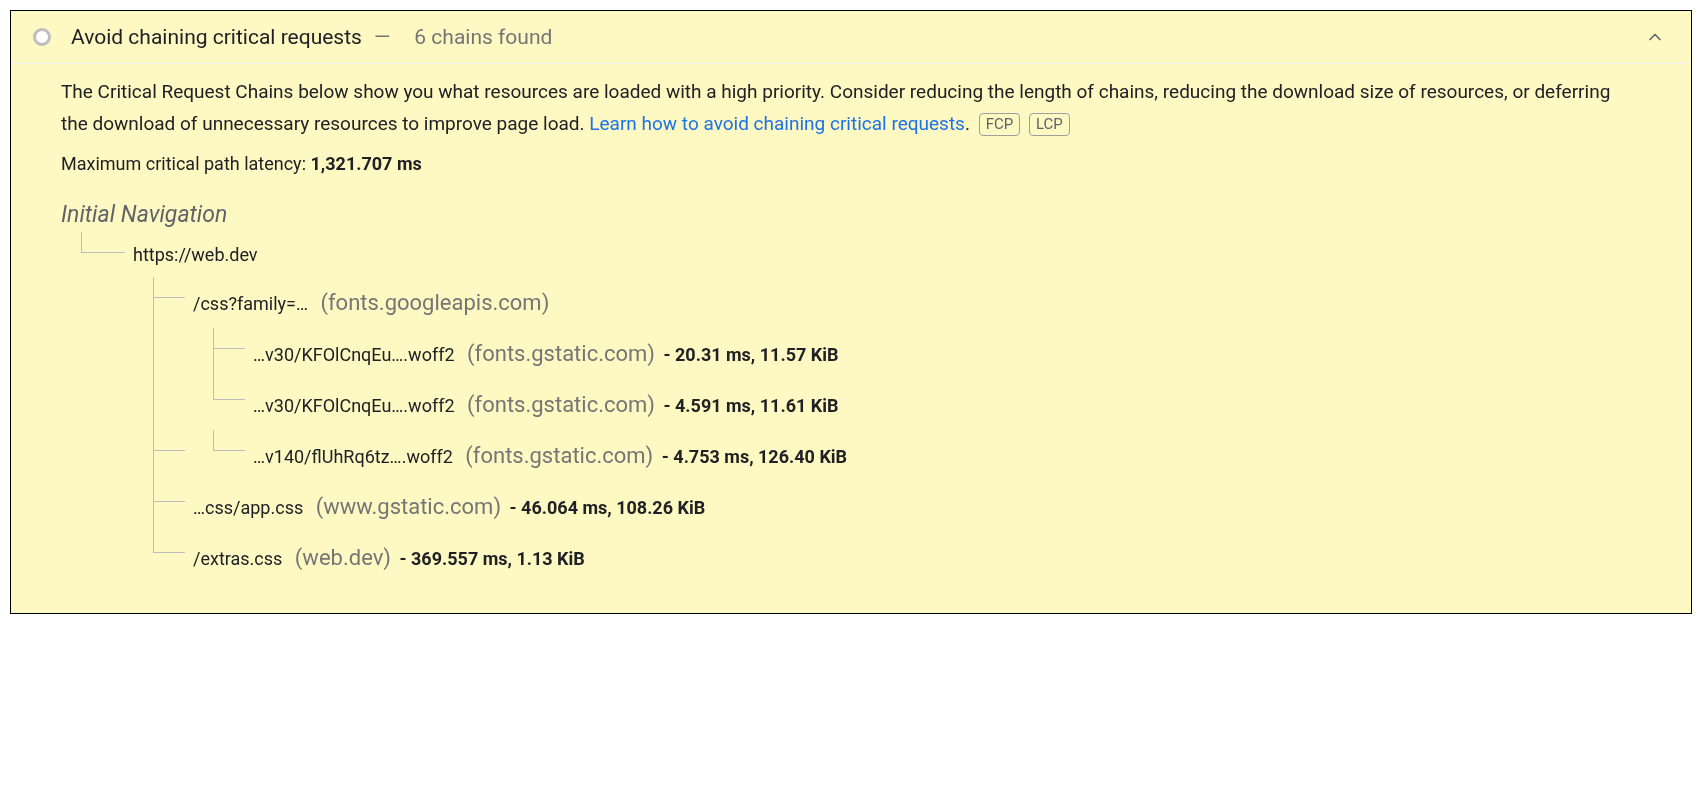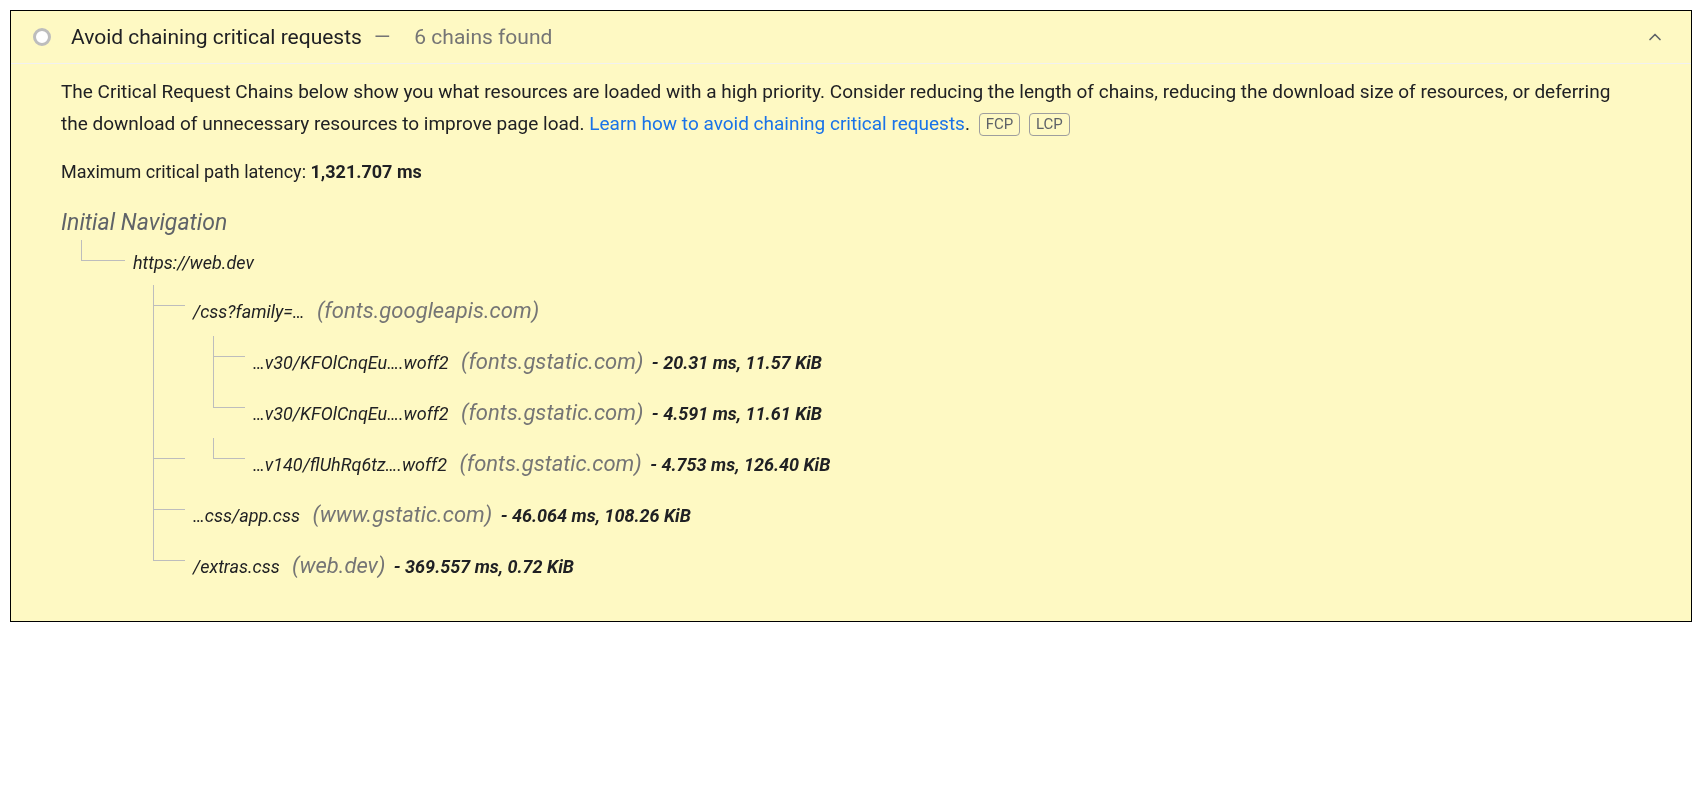--- a/index.html
+++ b/index.html
@@ -65,21 +65,21 @@
     width: 20px;
     height: 20px;
   }
   .audit-body {
     padding: 12px 50px 30px 50px;
   }
   .description {
     font-size: 19px;
     line-height: 1.7;
     color: #202124;
-    margin-bottom: 20px;
+    margin-bottom: 12px;
   }
   .description a {
     color: #1a73e8;
     text-decoration: none;
   }
   .metric-badge {
     display: inline-block;
     border: 1px solid #9e9e9e;
     border-radius: 4px;
     padding: 0px 6px;
@@ -162,21 +162,20 @@
   ul.tree > li.root::after {
     left: 20px;
     width: 44px;
   }
   ul.tree > li.root:last-child::before { height: 20px; }
   
   
   .node-row {
     padding: 9px 0;
     white-space: nowrap;
-    font-style: italic;
   }
 </style>
 </head>
 <body>
 
 <div class="audit-card">
   <div class="audit-header">
     <div class="status-circle"></div>
     <span class="audit-title">Avoid chaining critical requests</span>
     <span class="dash">—</span>
@@ -242,21 +241,21 @@
               <div class="node-row">
                 <span class="node-url">…css/app.css</span>
                 <span class="node-host">(www.gstatic.com)</span>
                 <span class="node-stats">- 46.064 ms, 108.26 KiB</span>
               </div>
             </li>
             <li>
               <div class="node-row">
                 <span class="node-url">/extras.css</span>
                 <span class="node-host">(web.dev)</span>
-                <span class="node-stats">- 369.557 ms, 0.72 KiB</span>
+                <span class="node-stats">- 369.557 ms, 1.13 KiB</span>
               </div>
             </li>
           </ul>
         </li>
       </ul>
     </div>
   </div>
 </div>
 
 </body></html>

